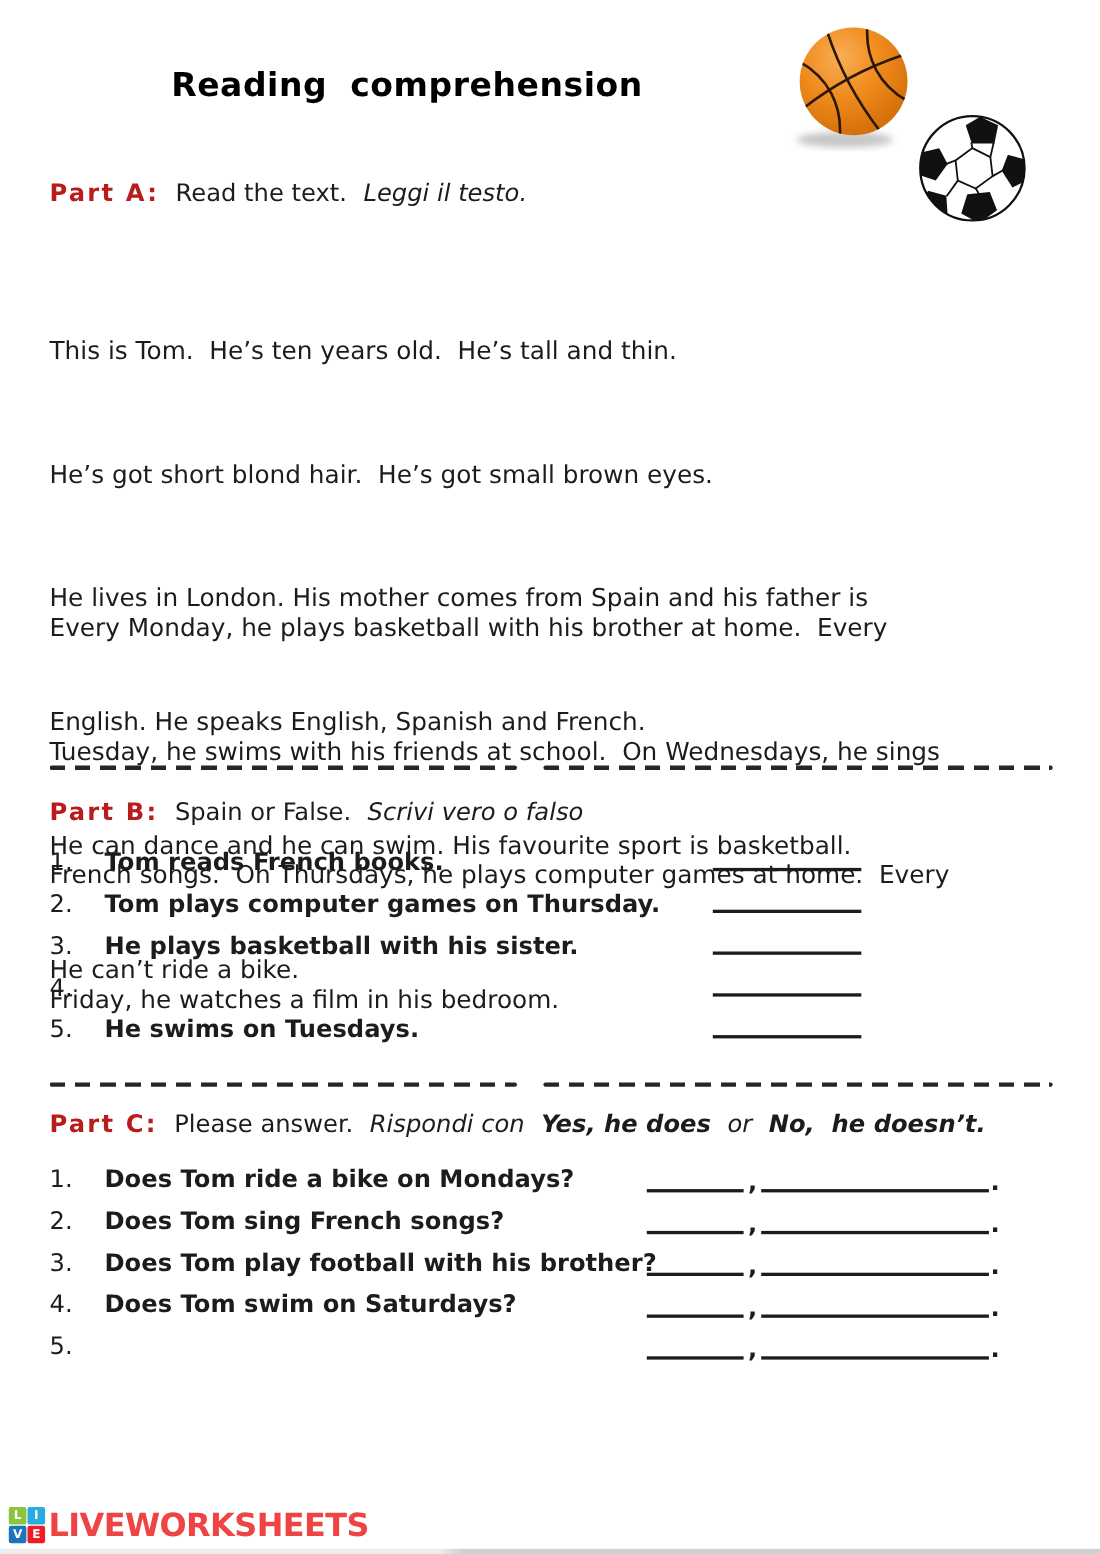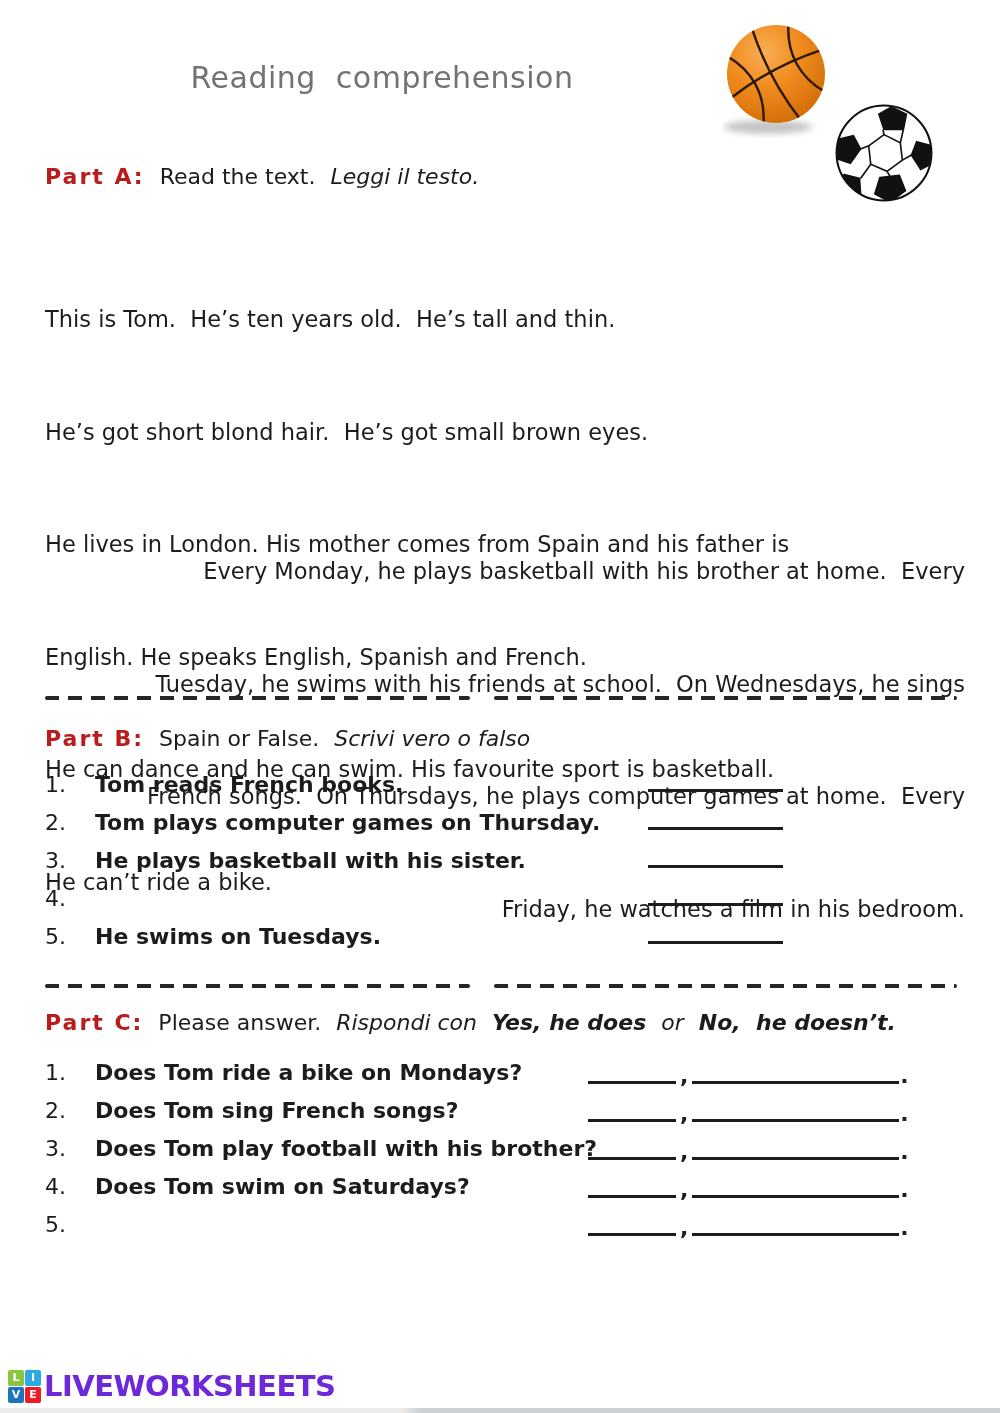--- a/index.html
+++ b/index.html
@@ -5,43 +5,43 @@
   html,body { margin:0; padding:0; background:#ffffff; }
   .sheet {
     position:relative; width:1000px; height:1413px; background:#ffffff;
     font-family:"DejaVu Sans", sans-serif; color:#1c1c1c; overflow:hidden;
   }
   .pre { white-space:pre-wrap; }
   .italic { font-style:italic; }
   .bi { font-style:italic; font-weight:bold; }
 
   .title {
-    position:absolute; top:60px; left:12px; width:740px; text-align:center;
-    font-size:30px; font-weight:normal; color:#737373;
+    position:absolute; top:60px; left:0; width:740px; text-align:center;
+    font-size:30px; font-weight:bold; color:#000000;
     letter-spacing:0.5px; word-spacing:10px;
   }
 
   .ball { position:absolute; }
   #basketball { left:718px; top:18px; }
   #soccer { left:833px; top:102px; }
 
   .part-header { position:absolute; left:45px; font-size:22px; }
   .part-header > span { margin-right:8px; }
   .green-label { color:#b91c1c; font-weight:bold; letter-spacing:2px; }
 
   #part-a-header { top:164px; }
   #part-b-header { top:726px; }
   #part-c-header { top:1010px; }
 
   .passage {
     position:absolute; left:45px; width:920px;
     font-size:22.5px; line-height:37.5px;
   }
   #paragraph1 { top:226px; }
-  #paragraph2 { top:478px;text-align:right; }
+  #paragraph2 { top:478px; }
 
   .divider { position:absolute; left:45px; width:912px; height:5px; display:flex; }
   .divider .seg {
     height:4px; border-radius:2px;
     background:repeating-linear-gradient(to right, #262626 0 14px, transparent 14px 23px);
   }
   .divider .seg1 { width:425px; }
   .divider .seg2 { flex:1; margin-left:24px; }
   #divider-1 { top:696px; }
   #divider-2 { top:984px; }
@@ -66,21 +66,21 @@
   .c-punct.period { padding:0 0 0 1px; }
 
   .footer { position:absolute; left:8px; top:1369px; display:flex; align-items:center; cursor:pointer; }
   .logo-grid { display:grid; grid-template-columns:16px 16px; grid-auto-rows:16px; gap:1px; margin-right:3px; }
   .logo-cell {
     color:#ffffff; font-size:11px; font-weight:bold; font-family:"DejaVu Sans", sans-serif;
     display:flex; align-items:center; justify-content:center; border-radius:2px;
   }
   .lc0 { background:#8bc53f; } .lc1 { background:#29abe2; }
   .lc2 { background:#1b75bb; } .lc3 { background:#ee1c25; }
-  .logo-text { font-size:29px; font-weight:bold; color:#6d28d9; letter-spacing:-0.5px; }
+  .logo-text { font-size:29px; font-weight:bold; color:#ef4444; letter-spacing:-0.5px; }
 
   .bottom-strip {
     position:absolute; bottom:0; left:0; width:100%; height:5px;
     background:linear-gradient(to right, #ececec 0, #ececec 40%, #cdd1d5 42%, #cdd1d5 100%);
   }
 </style>
 </head>
 <body>
 
 <div class="sheet">

